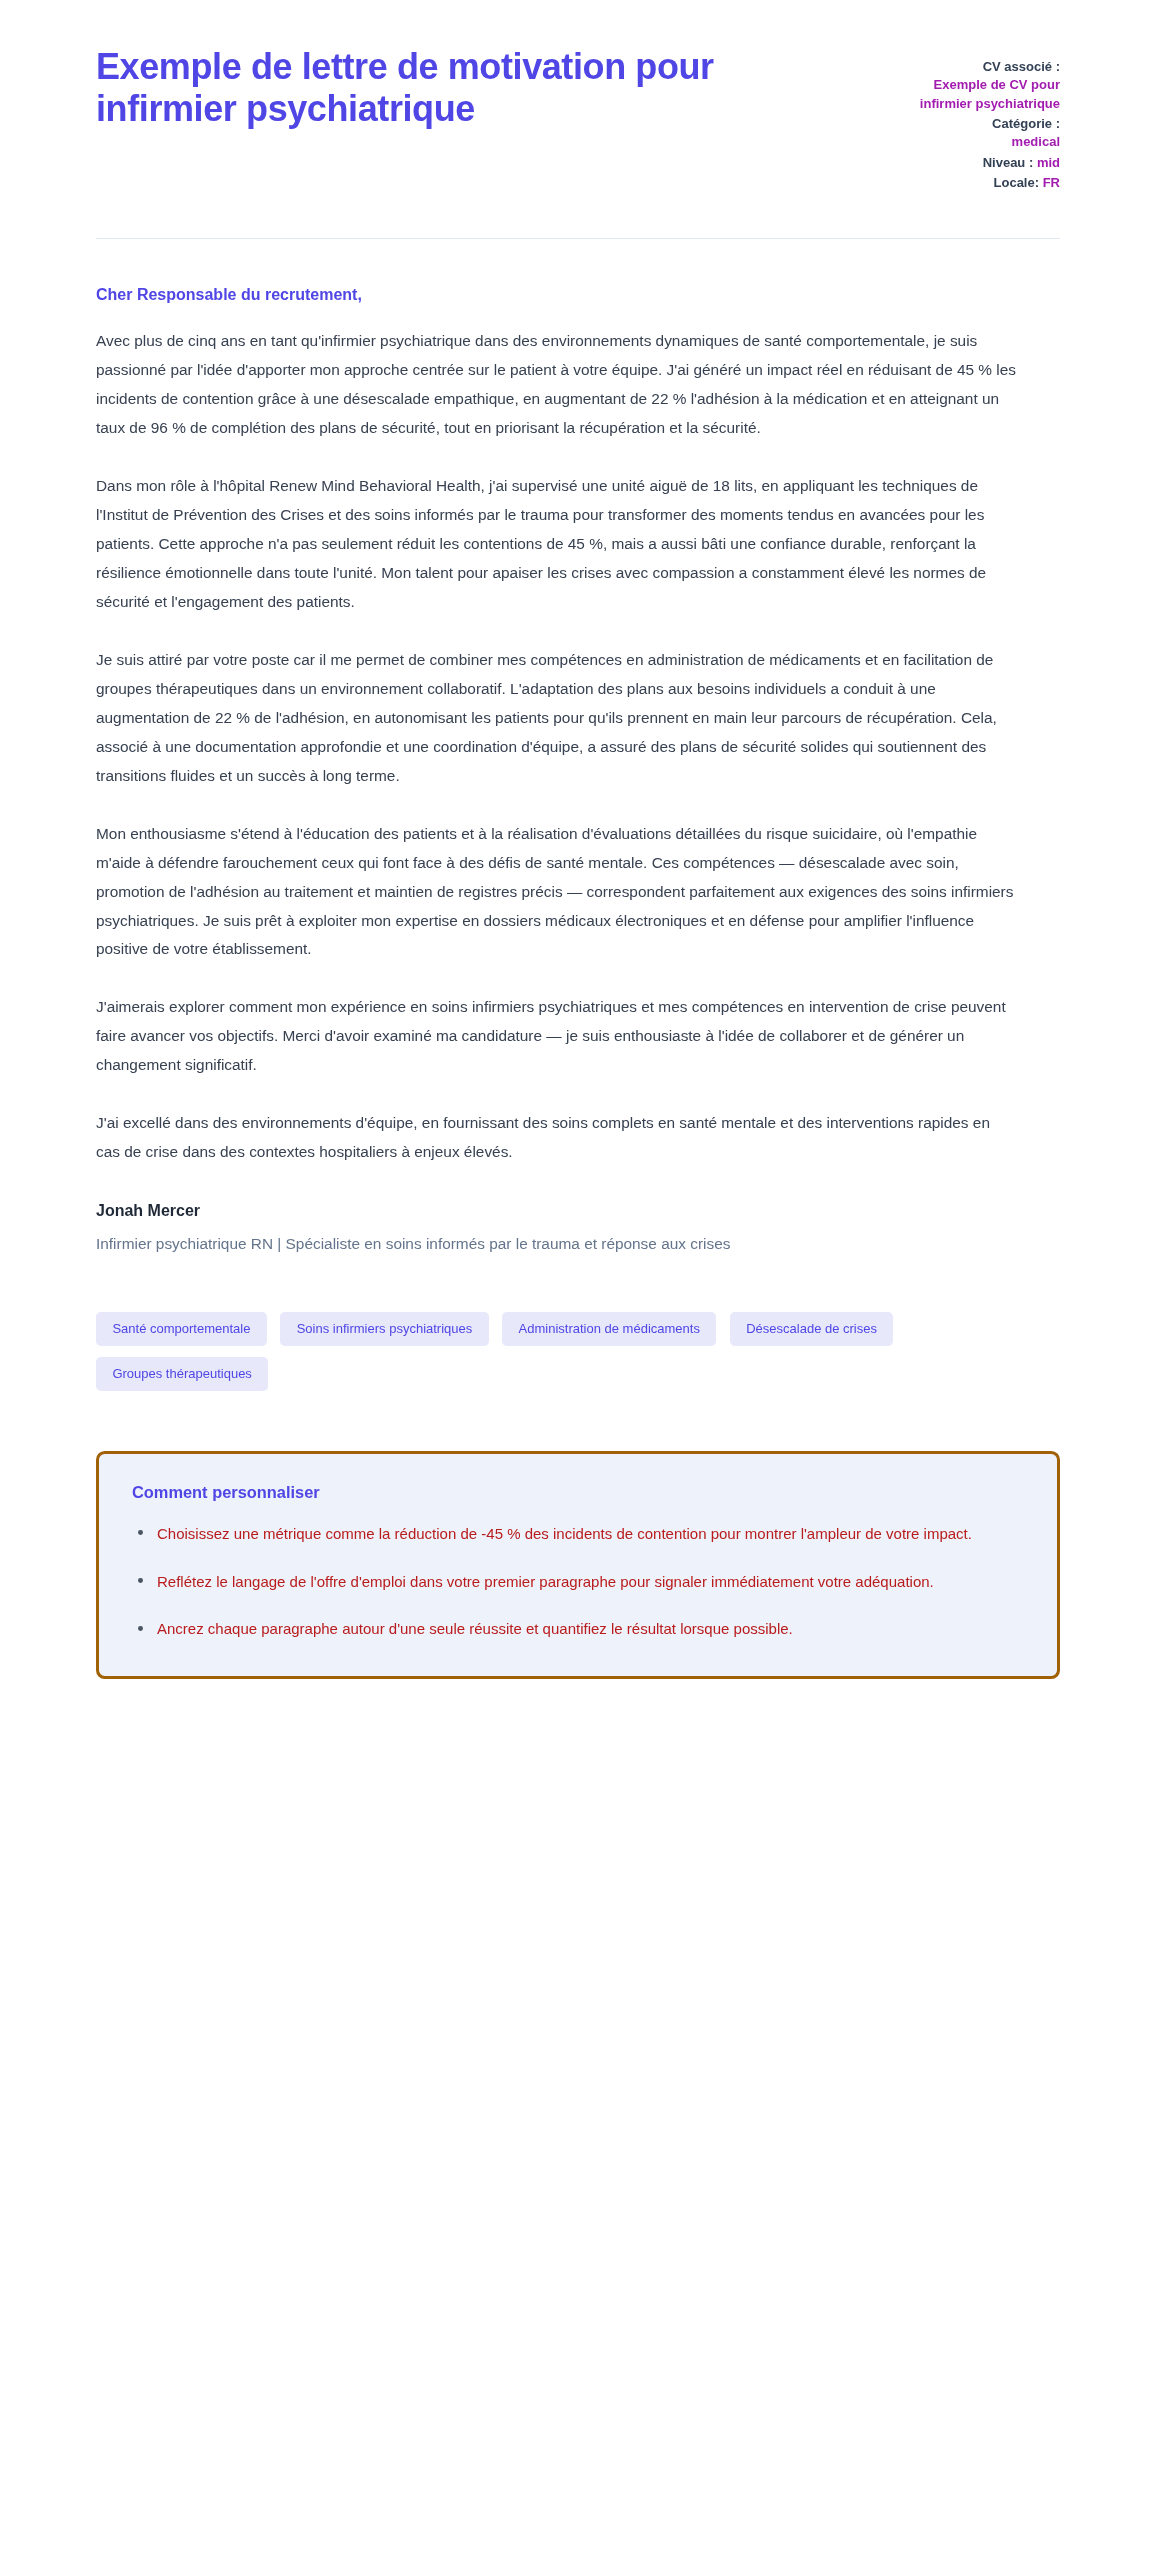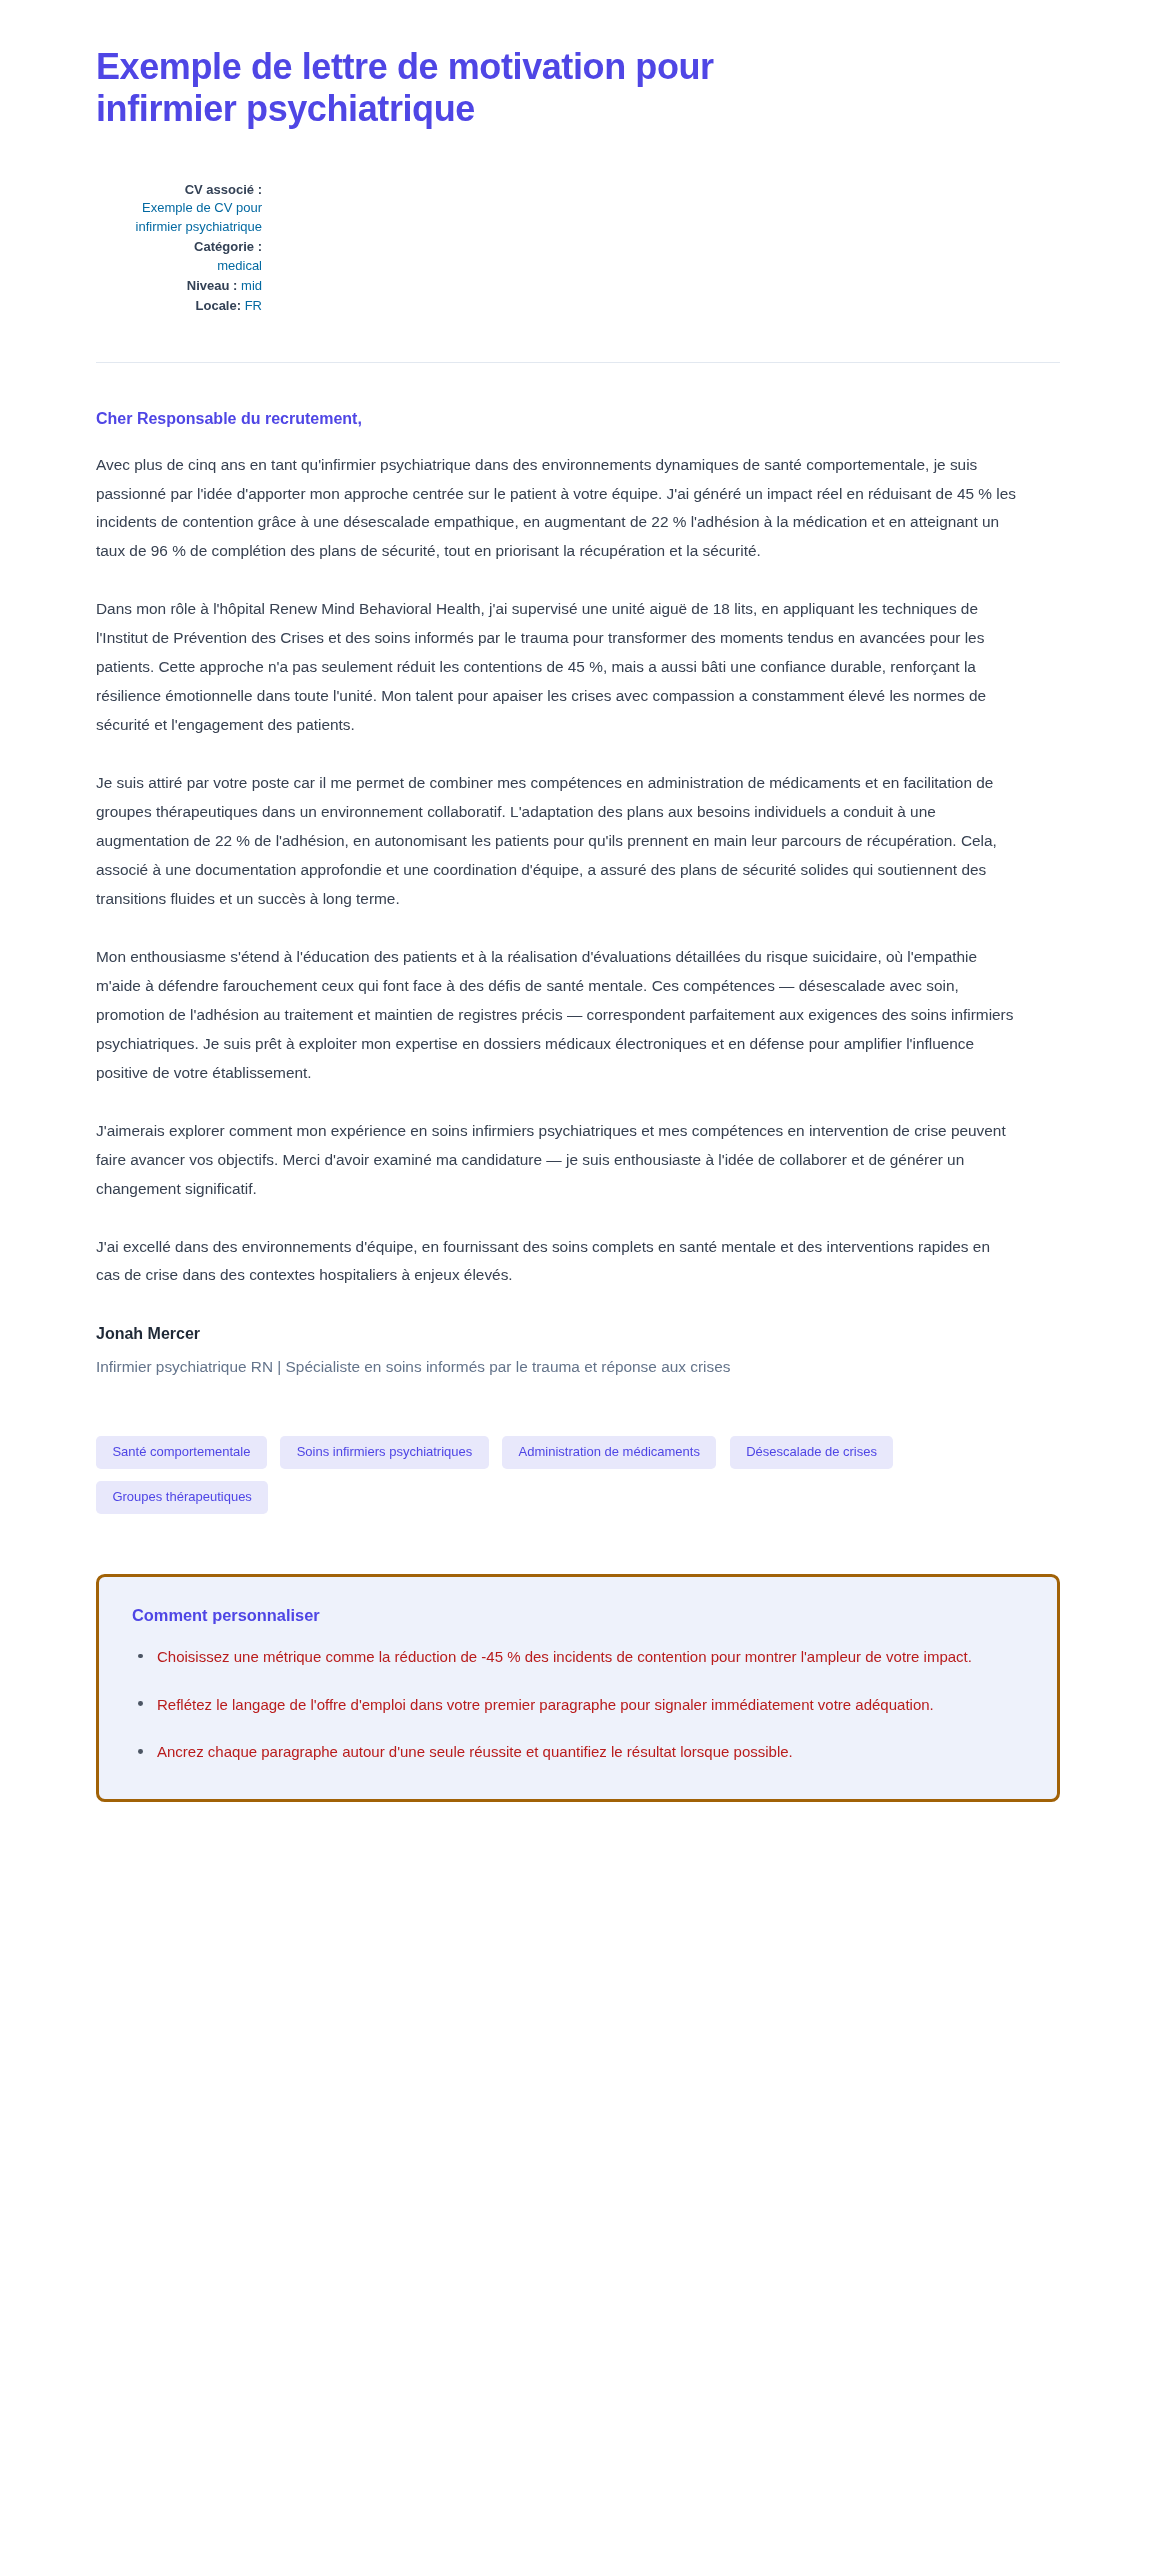--- a/index.html
+++ b/index.html
@@ -19,21 +19,20 @@
     width: 1156px;
     padding: 46px 96px 39px 96px;
   }
 
   
   .header {
     display: flex;
     align-items: flex-start;
     justify-content: space-between;
     gap: 39px;
-    flex-direction: column;
   }
   .header-left {
     flex: 1 1 auto;
     max-width: 732px;
   }
   .doc-title {
     margin: 0;
     font-size: 36px;
     line-height: 1.17;
     font-weight: 700;
@@ -55,21 +54,21 @@
     font-size: 13px;
     line-height: 1.42;
     color: #64748b;
     padding-top: 11.6px;
   }
   .meta-row { margin-bottom: 1.9px; }
   .meta-label {
     font-weight: 700;
     color: #334155;
   }
-  .meta-value { color: #0369a1; }
+  .meta-value { color: #a21caf; font-weight: bold; }
   .meta-block .meta-label { display: block; }
   .meta-block .meta-value { display: block; }
 
   .rule {
     height: 1px;
     background: #e2e8f0;
     border: 0;
     margin: 44px 0 0 0;
   }
 

